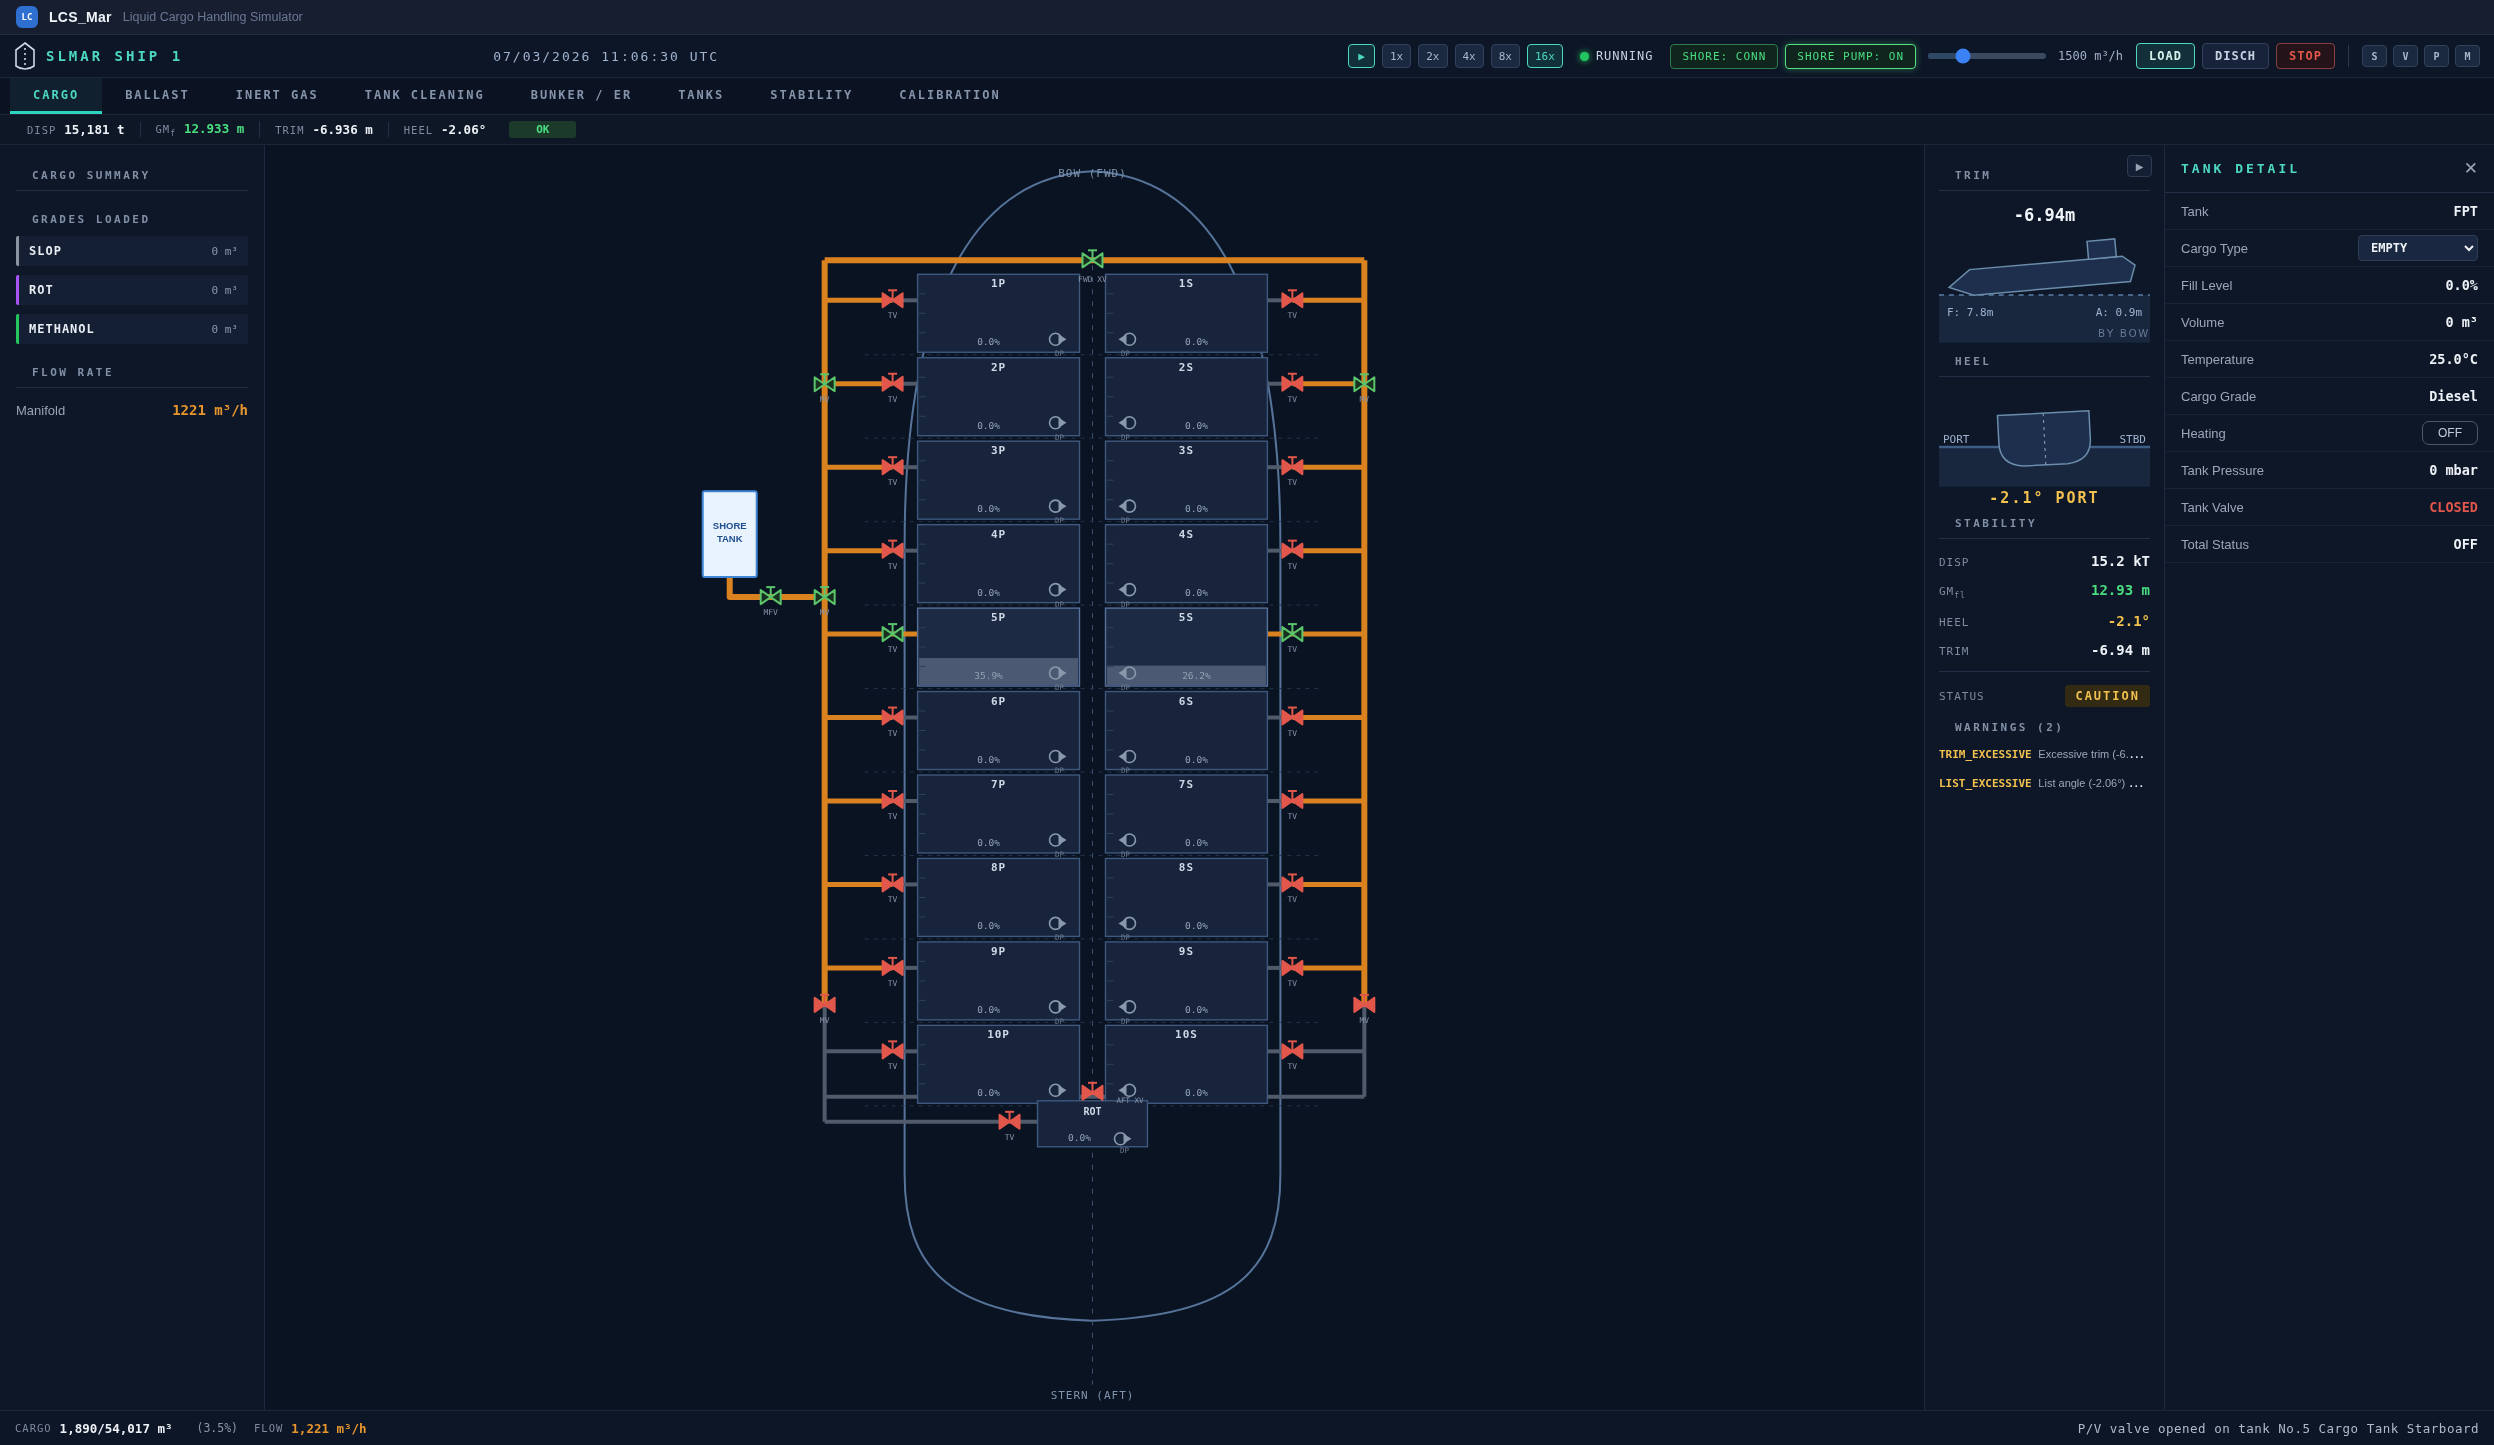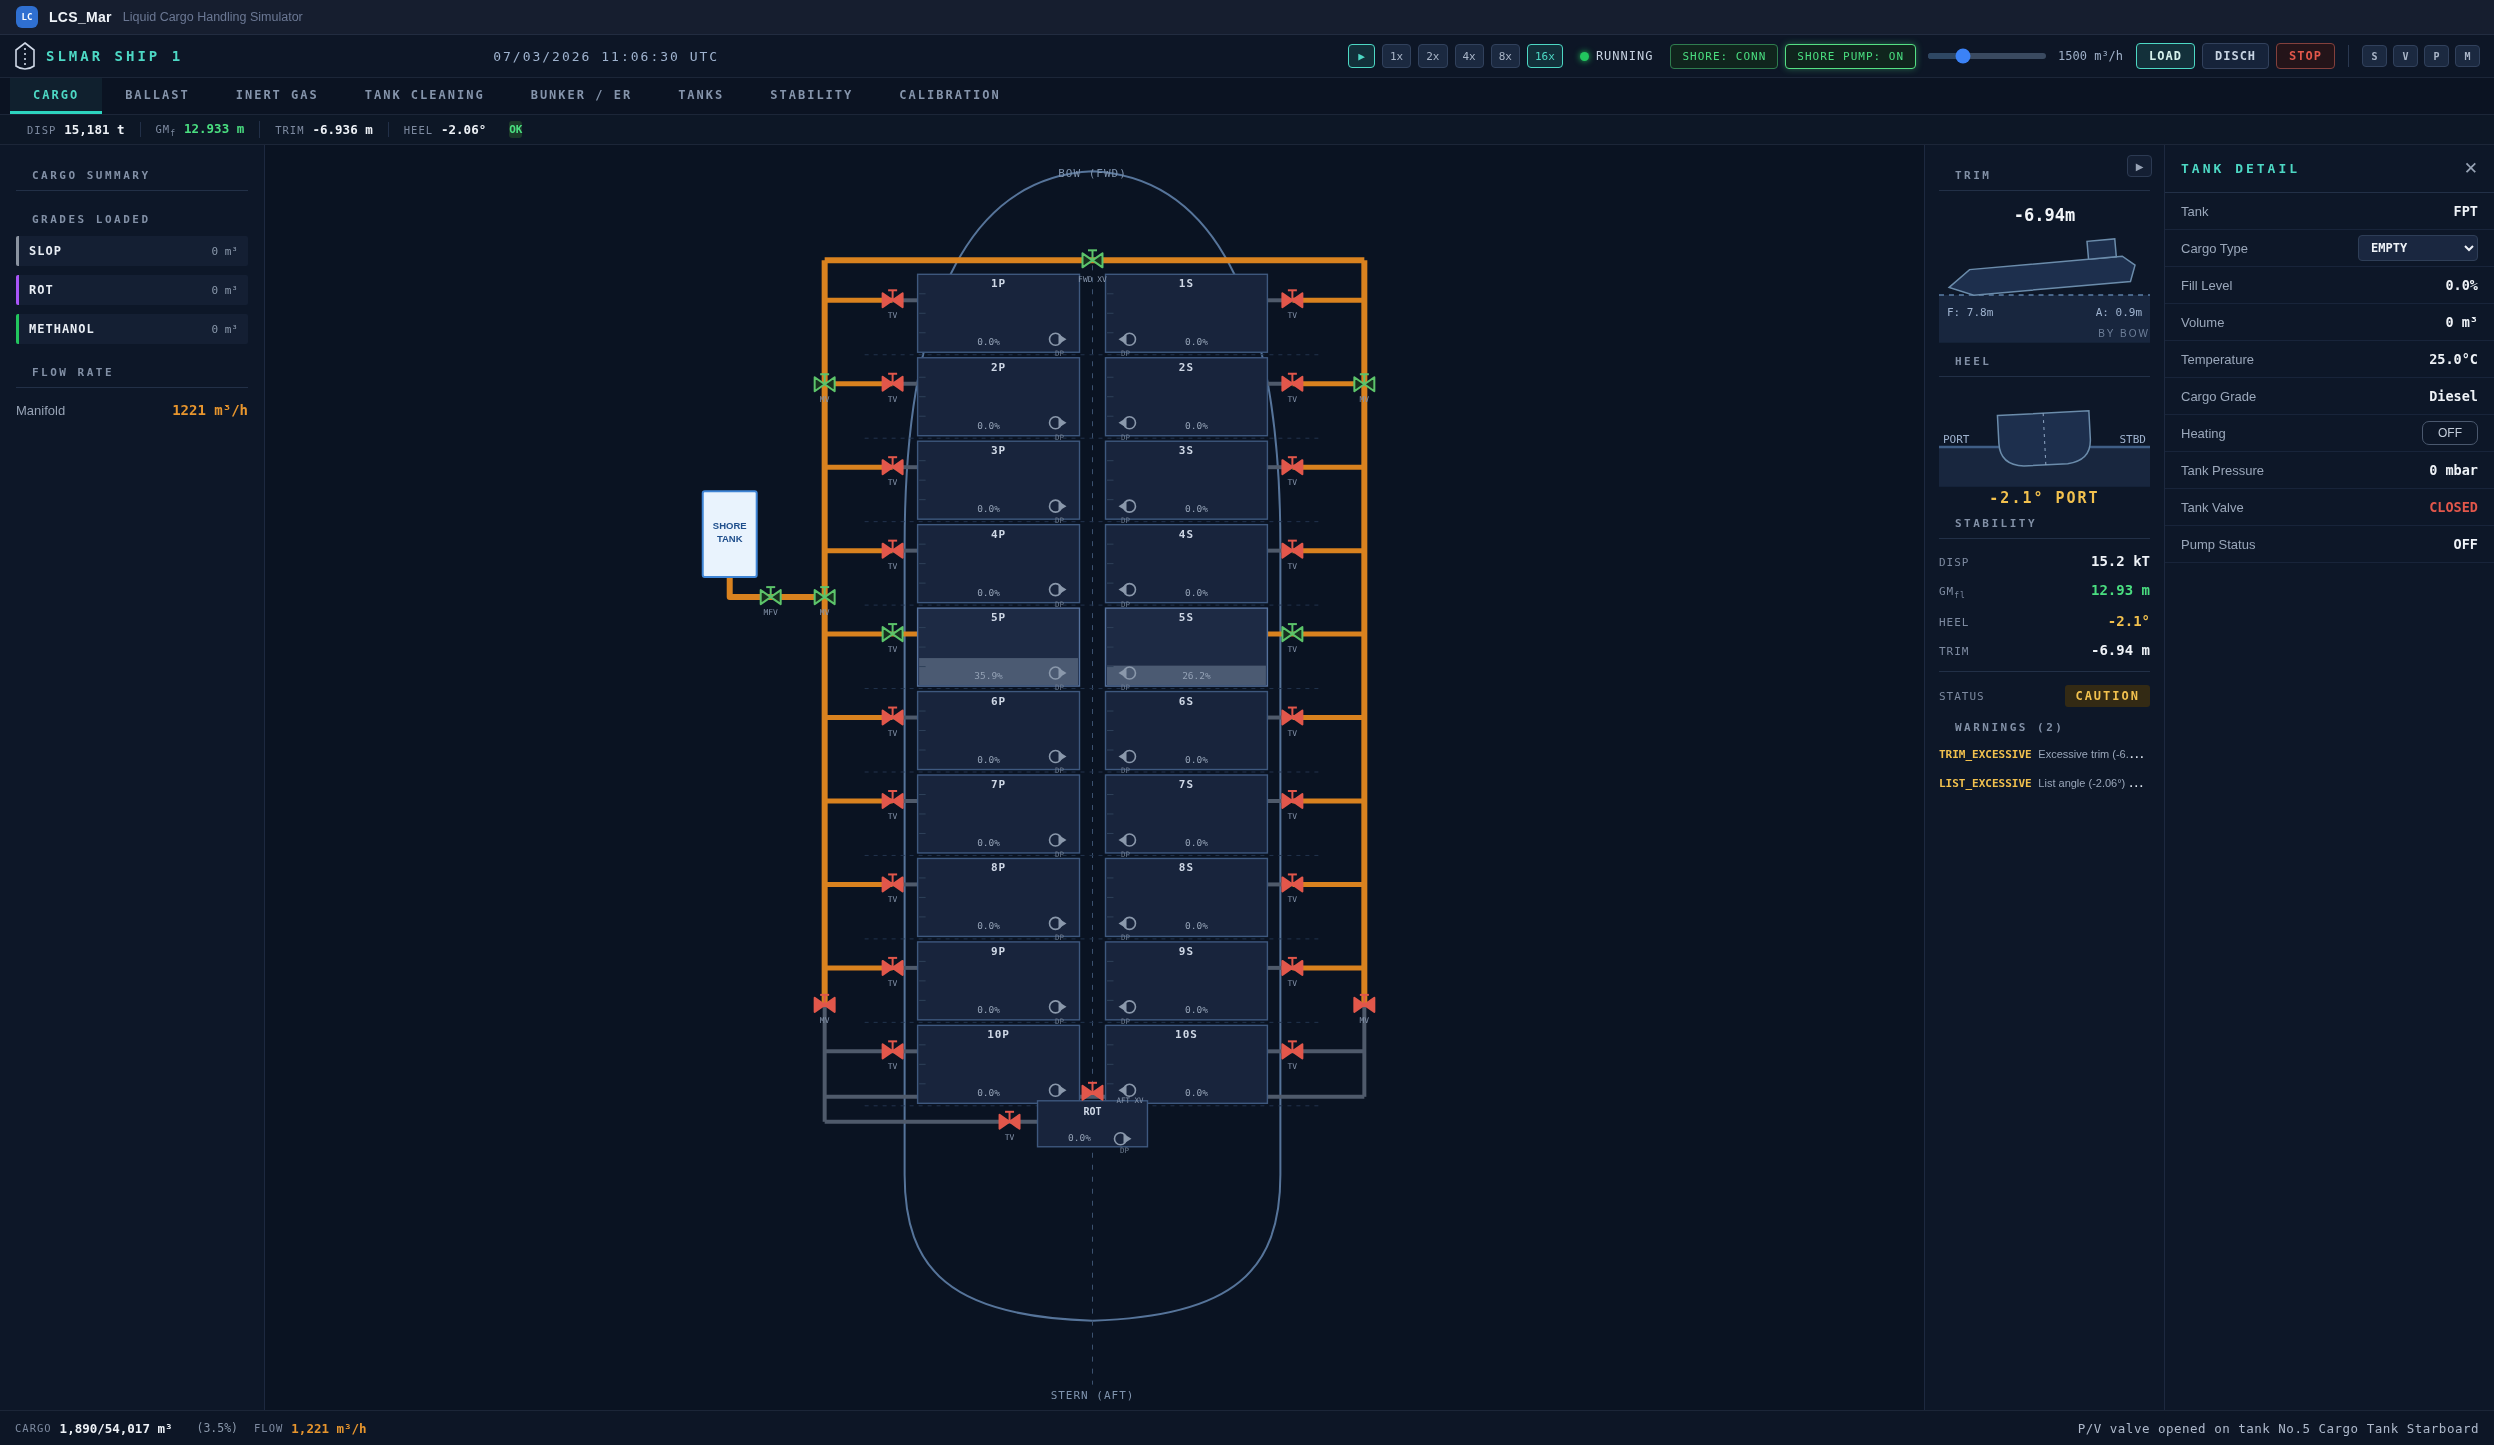--- a/index.html
+++ b/index.html
@@ -41,21 +41,21 @@
 .tab{display:flex;align-items:center;padding:0 23px;font:bold 12px "DejaVu Sans Mono",monospace;letter-spacing:2px;color:#8594ab;border-bottom:3px solid transparent;cursor:pointer}
 .tab.active{color:#4dd8c4;background:#10202e;border-bottom-color:#2dd4bf}
 
 
 .statusbar{height:30px;background:#0d1726;border-bottom:1px solid #1c2638;display:flex;align-items:center;padding:0 12px;font-family:"DejaVu Sans Mono",monospace}
 .sb-item{display:flex;align-items:baseline;gap:8px;padding:0 15px;border-right:1px solid #223048}
 .sb-item:last-of-type{border-right:none}
 .sb-label{color:#7d8aa0;font-size:10.5px;letter-spacing:1px}
 .sb-label sub{font-size:8px}
 .sb-val{color:#eef2f7;font-weight:bold;font-size:12.5px}
-.ok-badge{margin-left:8px;background:#1c3a2a;color:#4ade80;font:bold 11px "DejaVu Sans Mono",monospace;padding:2px 0;border-radius:3px}
+.ok-badge{margin-left:8px;background:#1c3a2a;color:#4ade80;font:bold 11px "DejaVu Sans Mono",monospace;padding:2px 27px;border-radius:3px}
 
 
 .main{display:flex;height:1265px}
 .sidebar{width:265px;background:#0d1728;border-right:1px solid #1d2940;padding:14px 16px;flex-shrink:0}
 .sec-head{color:#8290a6;font:bold 11px "DejaVu Sans Mono",monospace;letter-spacing:2.5px;margin:10px 16px 8px}
 hr.sec{border:0;border-top:1px solid #223047;margin:0 0 14px}
 .kv{display:flex;justify-content:space-between;align-items:baseline;margin:0 0 15px}
 .kv-label{color:#97a3b5;font-size:13px}
 .kv-val{font:bold 14px "DejaVu Sans Mono",monospace;color:#eef2f7}
 .grade-row{display:flex;justify-content:space-between;align-items:center;background:#141f33;border-left:3px solid #8a93a0;padding:8px 10px;margin-bottom:9px;border-radius:2px}
@@ -832,21 +832,21 @@
         </div>
         <div class="dr">
           <span class="dr-label">Tank Pressure</span>
           <span class="dr-val">0 mbar</span>
         </div>
         <div class="dr">
           <span class="dr-label">Tank Valve</span>
           <span class="dr-val" style="color: rgb(226, 87, 75);">CLOSED</span>
         </div>
         <div class="dr">
-          <span class="dr-label">Pump Status</span>
+          <span class="dr-label">Total Status</span>
           <span class="dr-val">OFF</span>
         </div>
       </div>
   </aside>
 </div>
 
 <footer class="bottombar">
   <span class="bb-label">CARGO</span>
   <span class="bb-strong">1,890/54,017 m³</span>
   <span class="bb-dim">(3.5%)</span>

